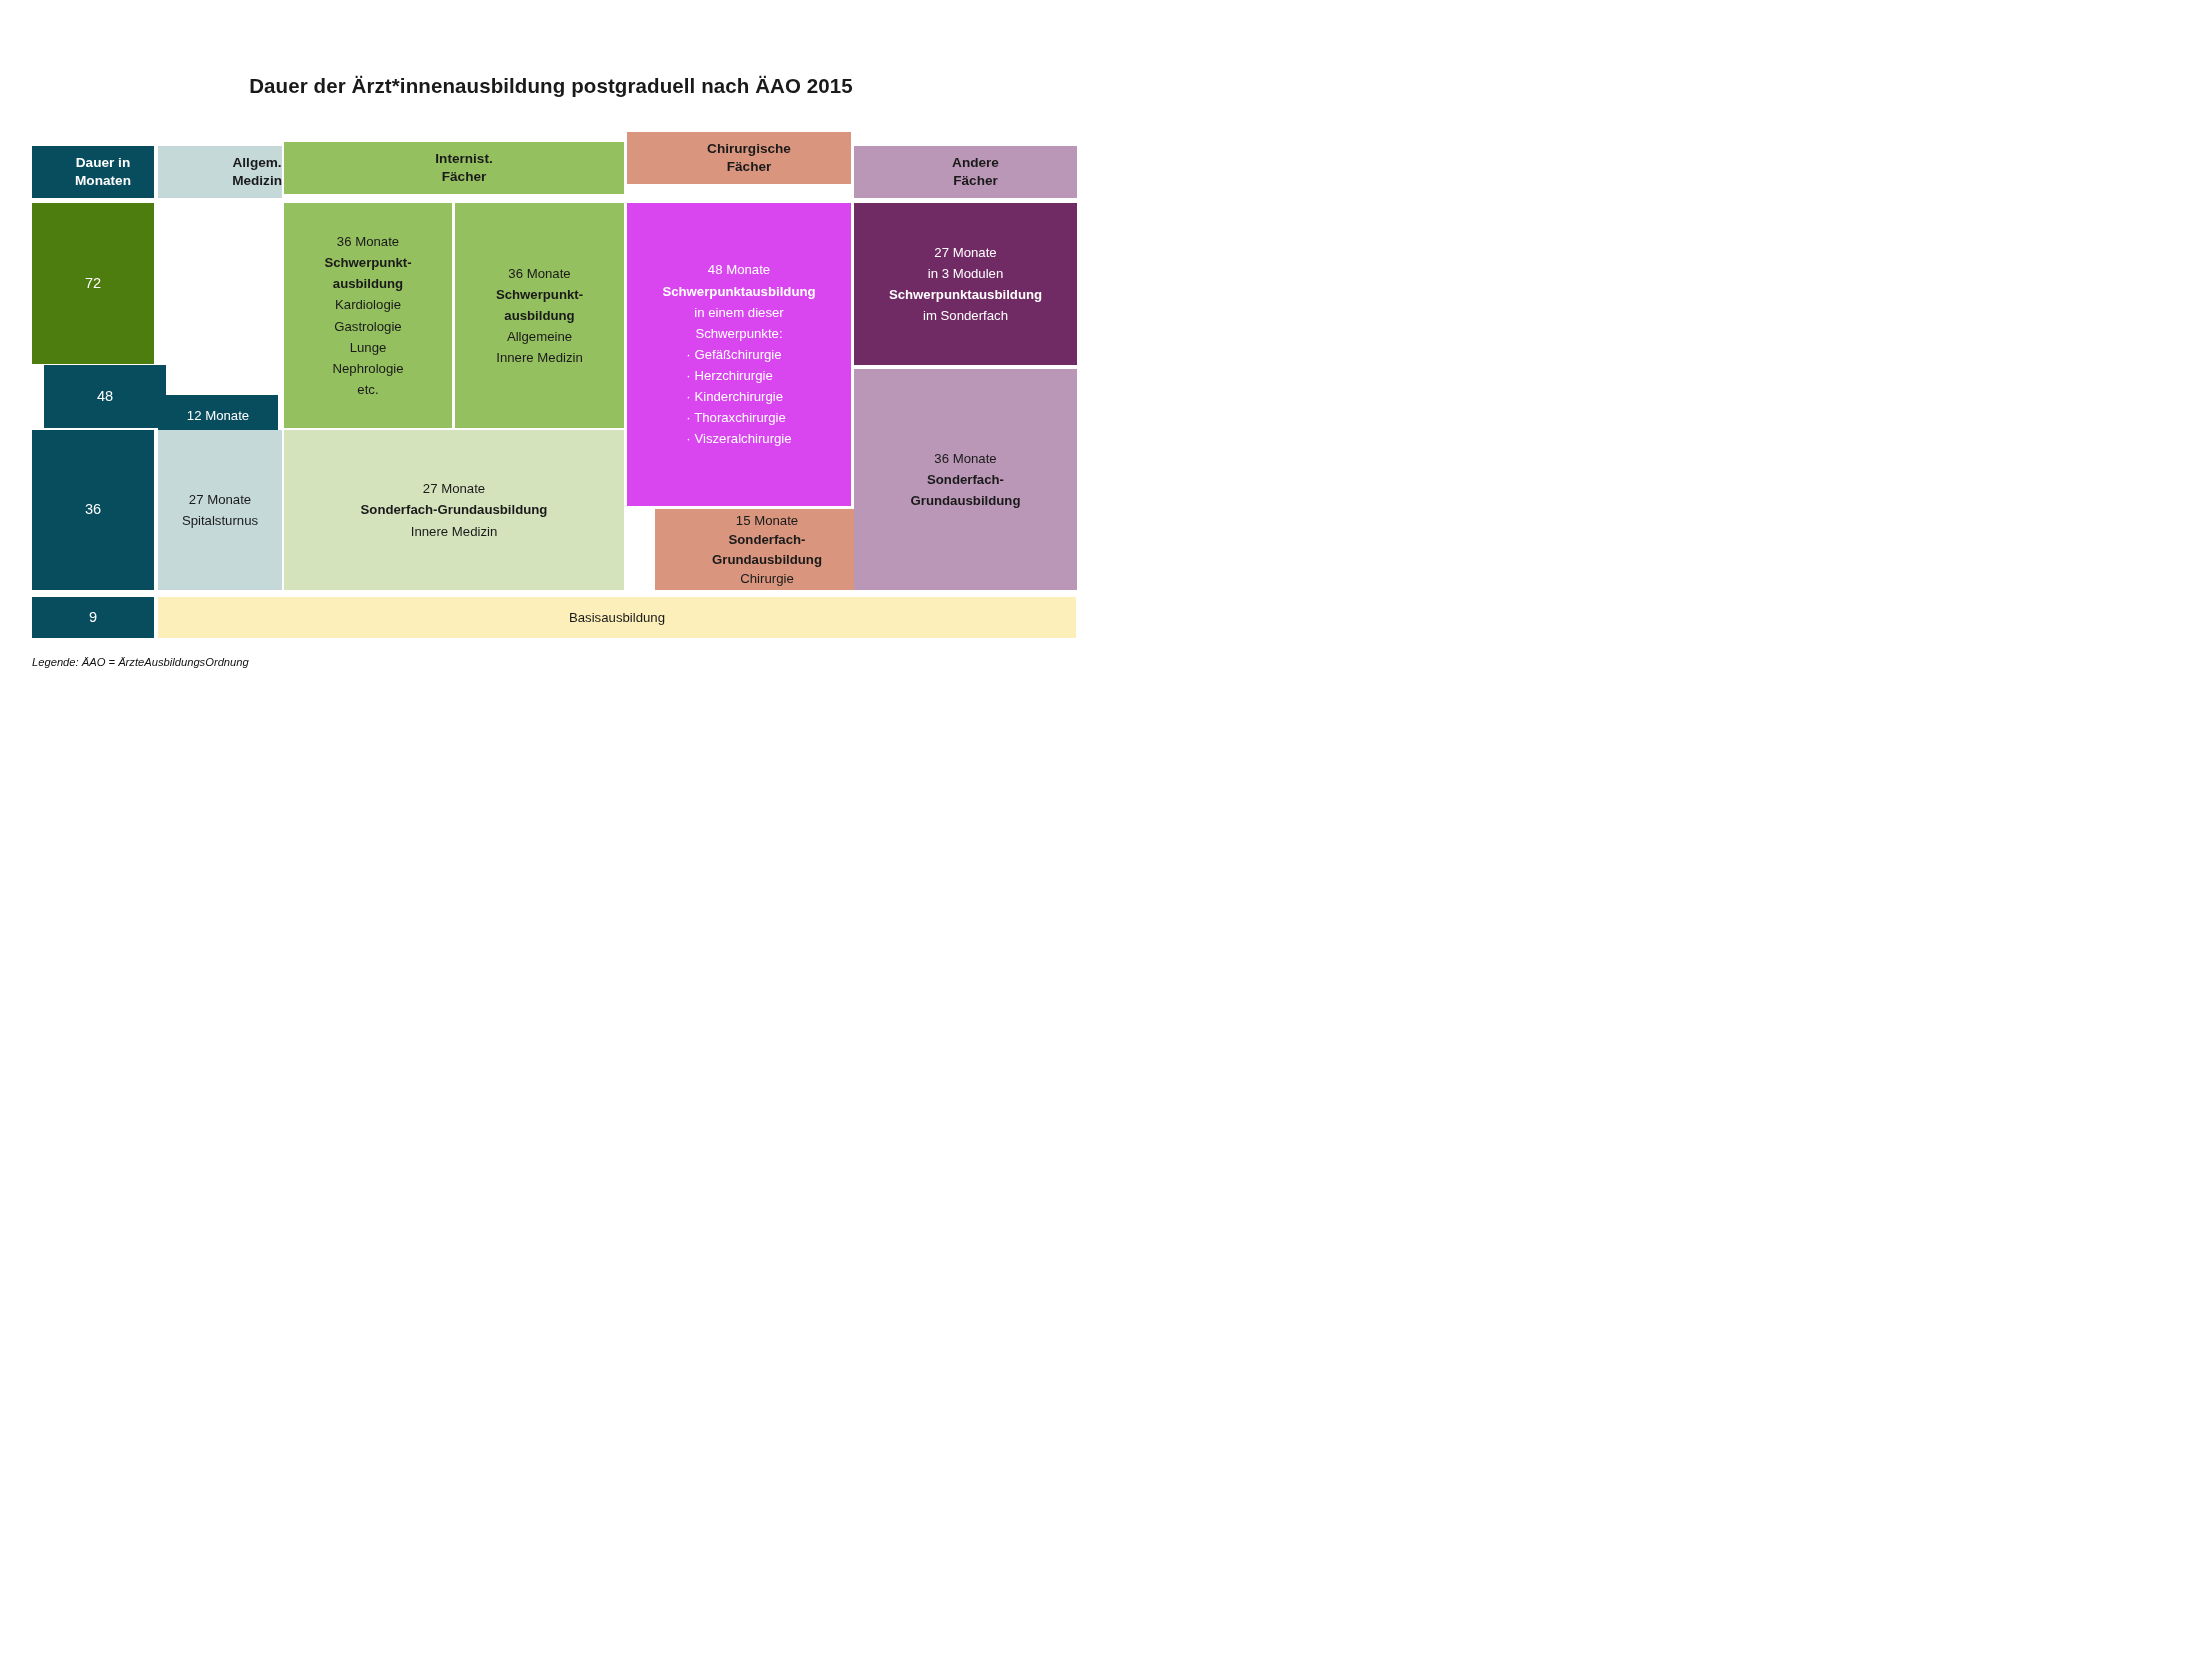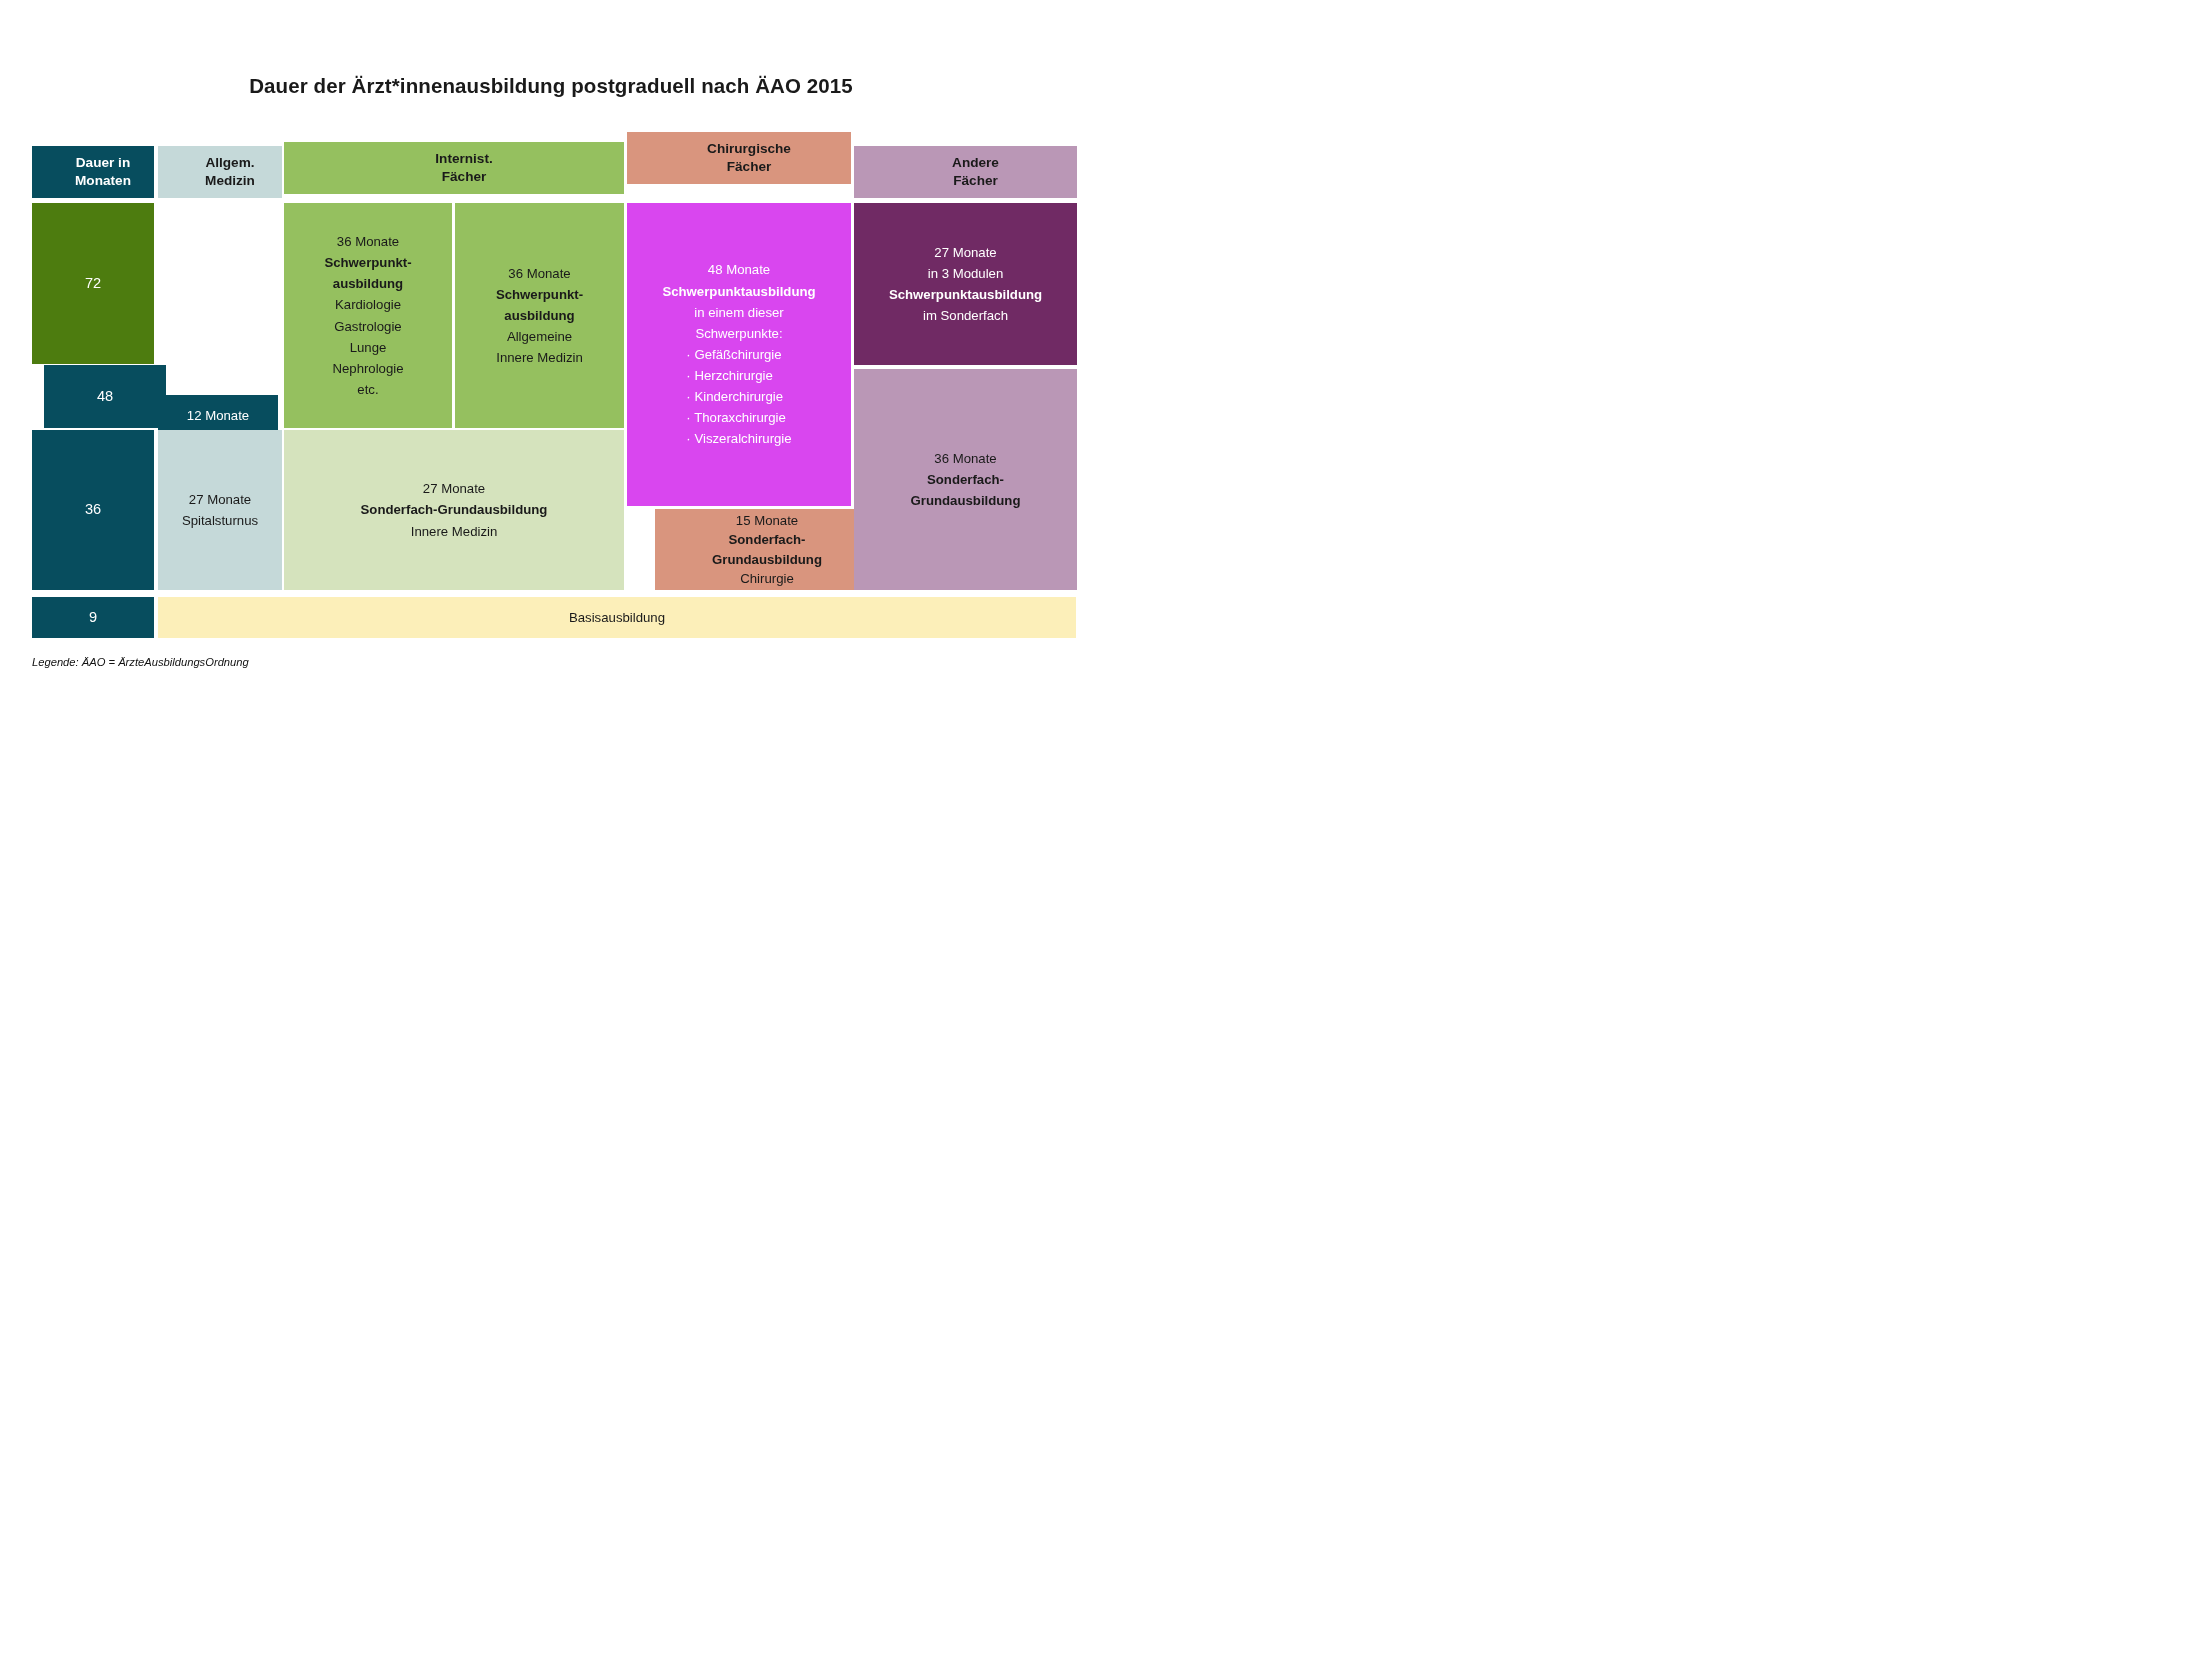--- a/index.html
+++ b/index.html
@@ -33,21 +33,21 @@
 <body>
 
 <div>
 
   <h1 class="title">Dauer der Ärzt*innenausbildung postgraduell nach ÄAO 2015</h1>
 
   <div class="cell header light" style="left: 32px; top: 146px; width: 122px; height: 52px; background: rgb(7, 77, 94);">
     <span class="pre">Dauer in
 Monaten</span>
   </div>
-  <div class="cell header" style="left: 158px; top: 146px; width: 124px; height: 52px; background: rgb(197, 217, 217);">
+  <div class="cell header" style="left: 158px; top: 146px; width: 124px; height: 52px; background: rgb(197, 217, 217); align-items: flex-end;">
     <span class="pre">Allgem.
 Medizin</span>
   </div>
   <div class="cell header" style="left: 284px; top: 142px; width: 340px; height: 52px; background: rgb(149, 192, 95);">
     <span class="pre">Internist.
 Fächer</span>
   </div>
   <div class="cell header" style="left: 627px; top: 132px; width: 224px; height: 52px; background: rgb(217, 149, 126);">
     <span class="pre">Chirurgische
 Fächer</span>

